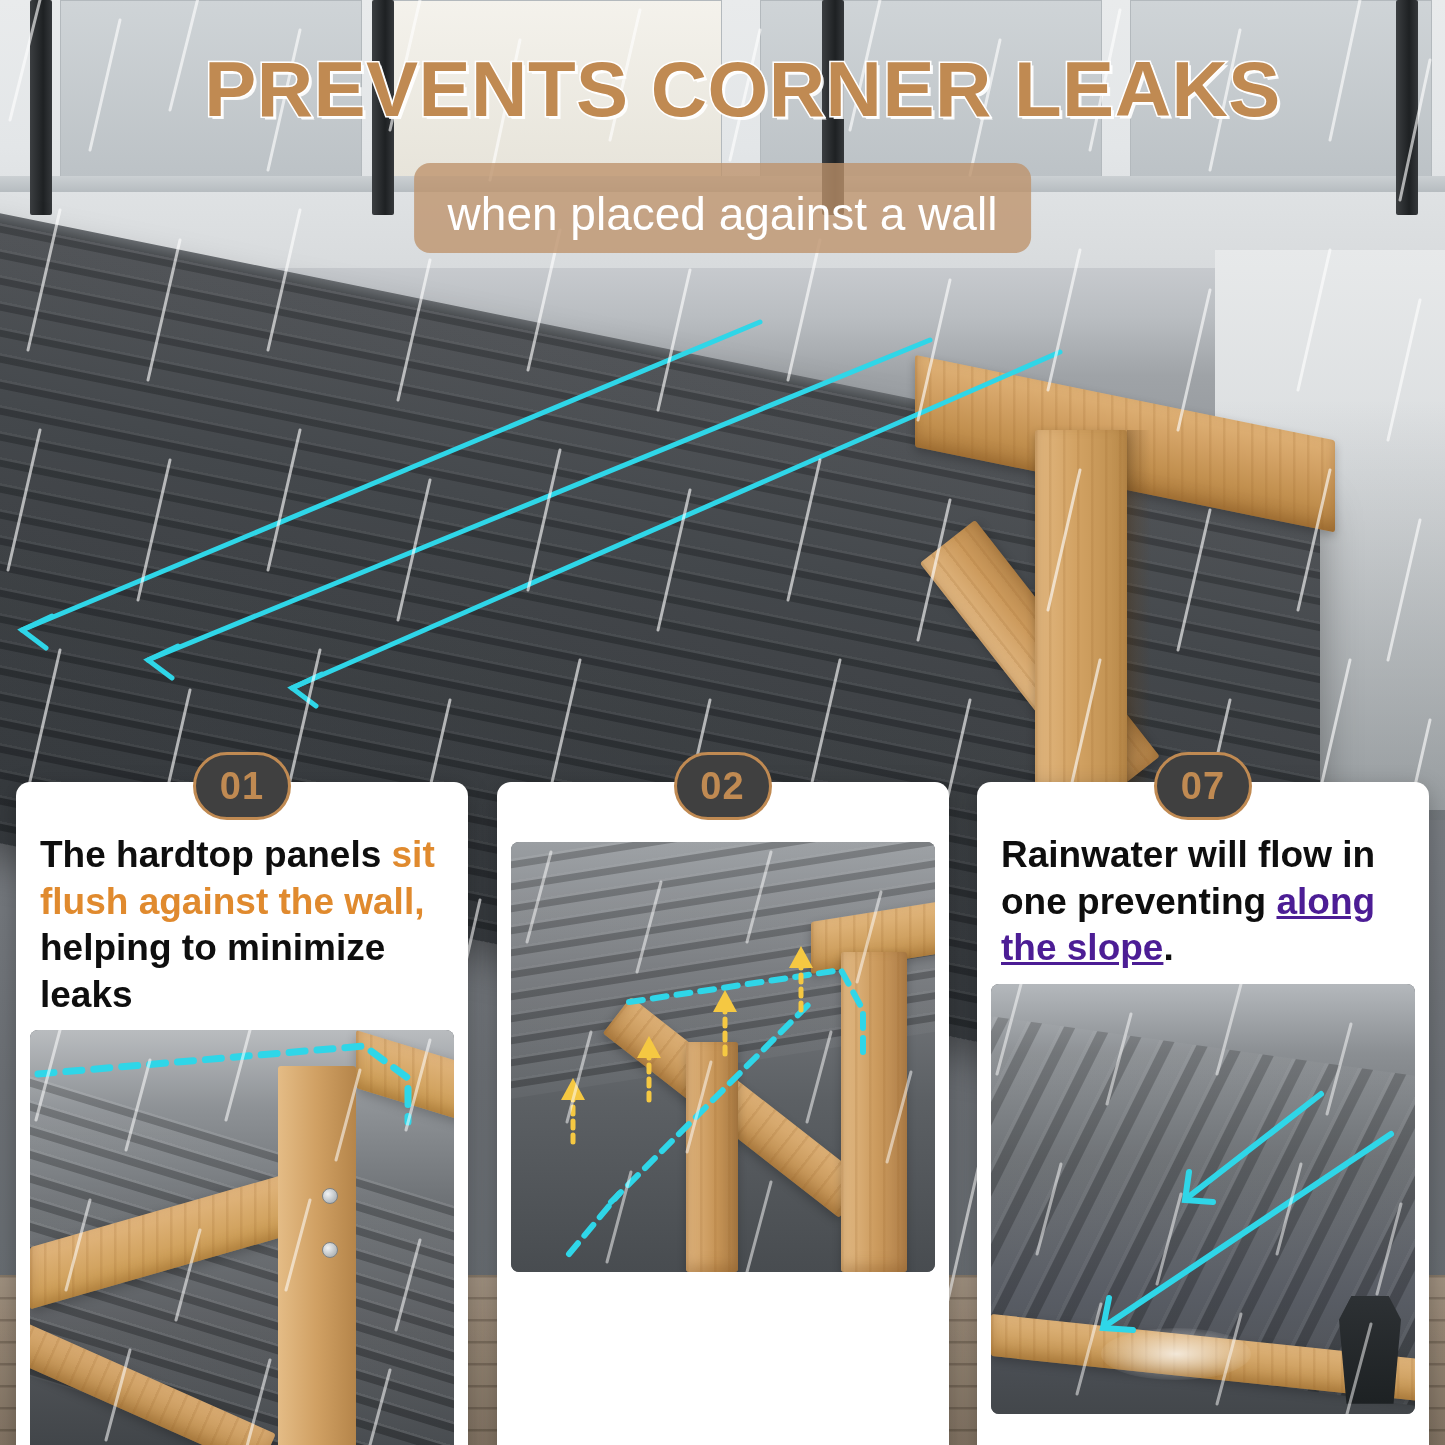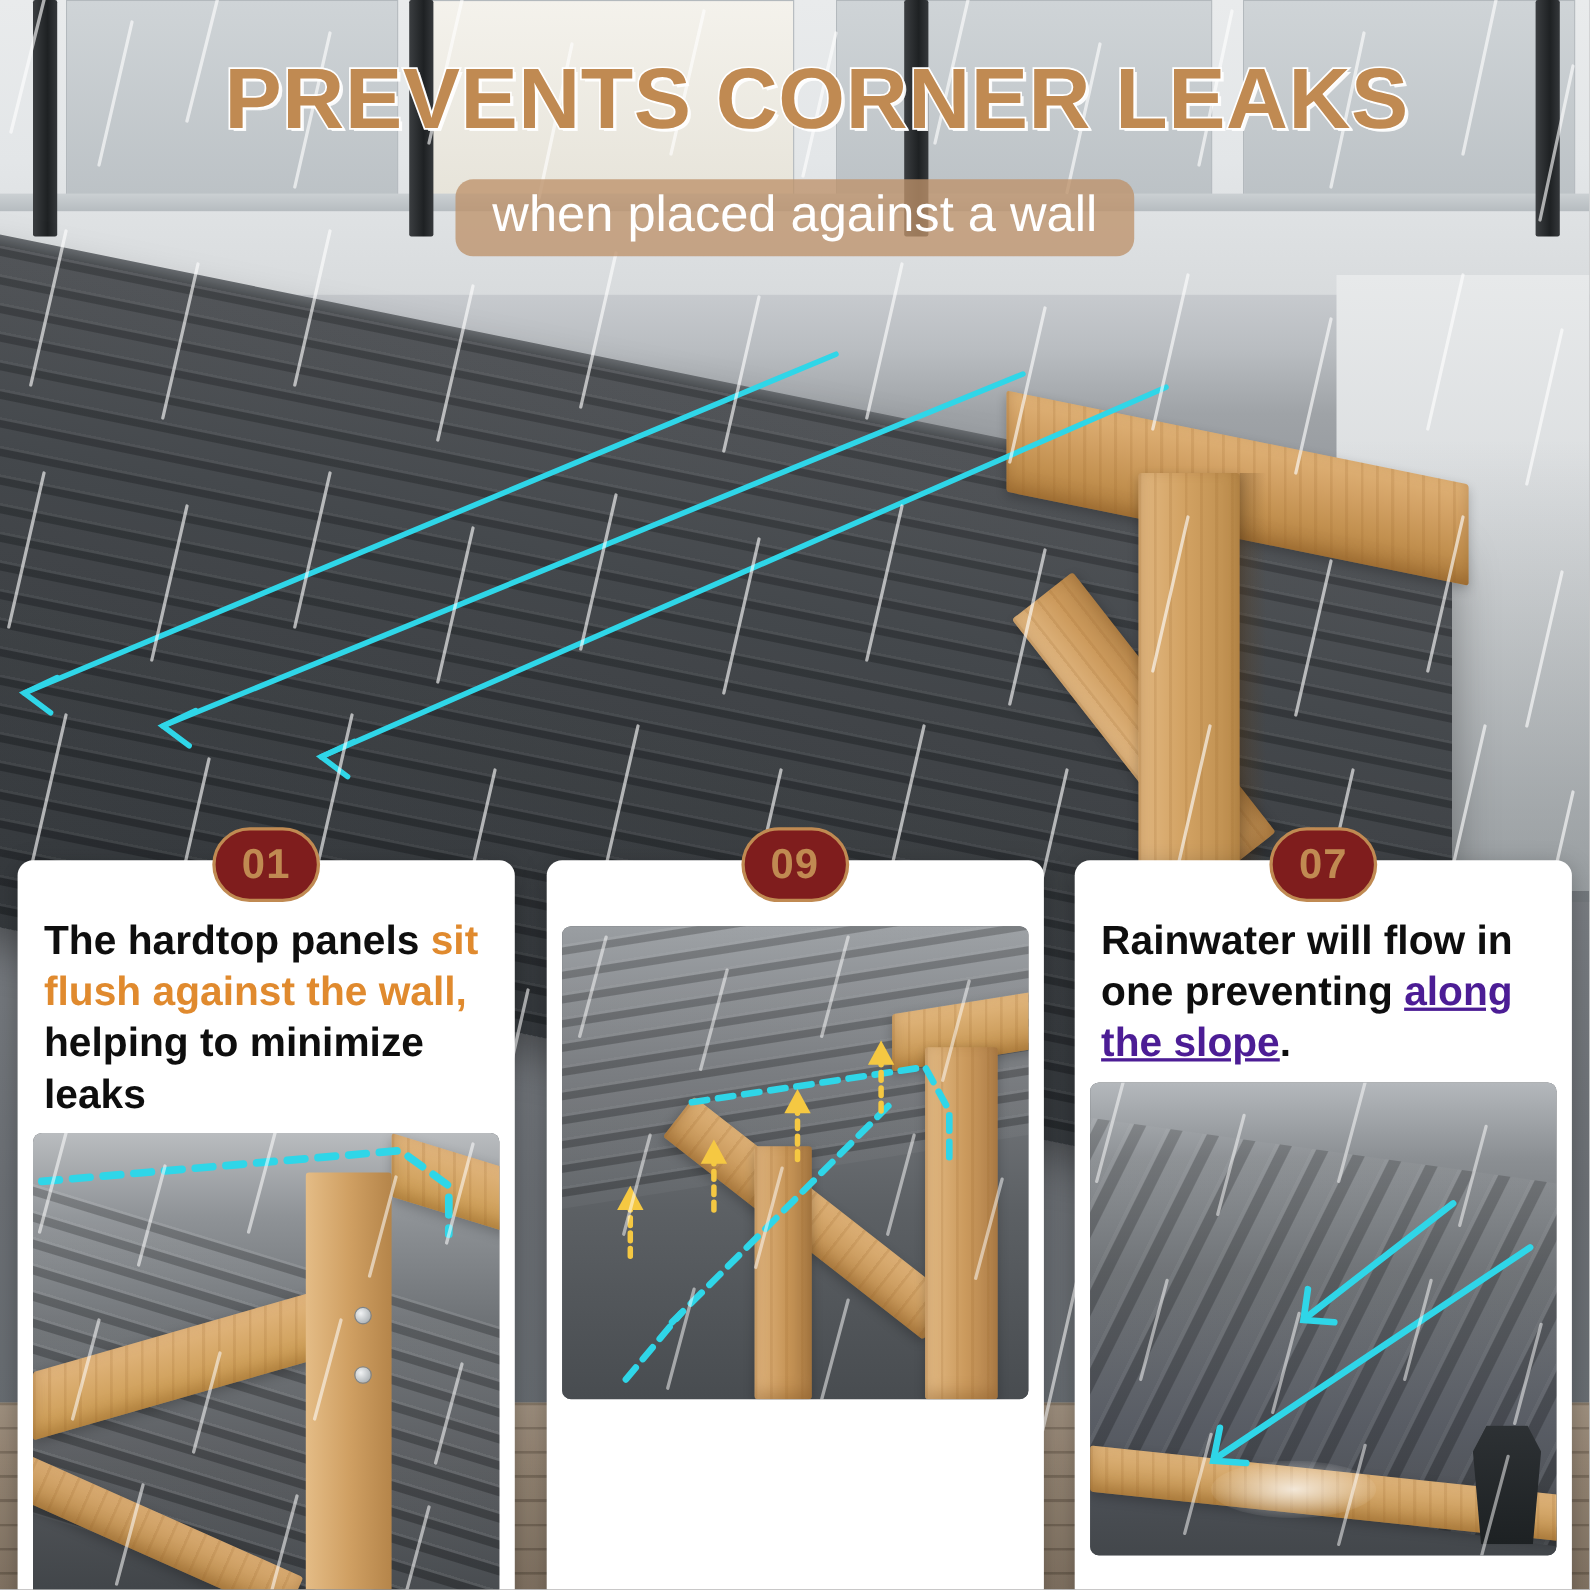--- a/index.html
+++ b/index.html
@@ -179,21 +179,21 @@
       3px 3px 0 rgba(255,255,255,0.9);
     padding-left: 40px;
   }
   .subline-wrap {
     position: absolute;
     left: 50%;
     transform: translateX(-50%);
     top: 163px;
     background: rgba(190,146,106,0.78);
     border-radius: 16px;
-    padding: 4px 34px 12px 34px;
+    padding: 24px 34px 12px 34px;
   }
   .subline {
     font-size: 46px;
     color: #ffffff;
     font-weight: normal;
     white-space: nowrap;
   }
 
   
   .cards {
@@ -214,21 +214,21 @@
     padding: 48px 14px 14px 14px;
     box-sizing: border-box;
   }
   .badge {
     position: absolute;
     top: -30px;
     left: 50%;
     transform: translateX(-50%);
     width: 92px; height: 62px;
     border-radius: 34px;
-    background: #7f1d1d;
+    background: #404040;
     border: 3px solid #c08a52;
     color: #c08a52;
     font-size: 38px;
     font-weight: bold;
     display: flex;
     align-items: center;
     justify-content: center;
     letter-spacing: 1px;
   }
   .card-text {
@@ -545,21 +545,21 @@
             <line x1="390" y1="210" x2="366" y2="300"></line>
             <line x1="100" y1="320" x2="76" y2="410"></line>
             <line x1="240" y1="330" x2="216" y2="420"></line>
             <line x1="360" y1="340" x2="336" y2="430"></line>
           </g>
         </svg>
       </div>
     </div>
 
     <div class="card">
-      <div class="badge">09</div>
+      <div class="badge">02</div>
       <div class="card-photo">
         <div class="p2-bg"></div>
         <div class="p2-roof"></div>
         <div class="beam p2-beam">
             <div class="beam-grain"></div>
           </div>
         <div class="beam p2-brace">
             <div class="beam-grain"></div>
           </div>
         <div class="beam p2-col2">

